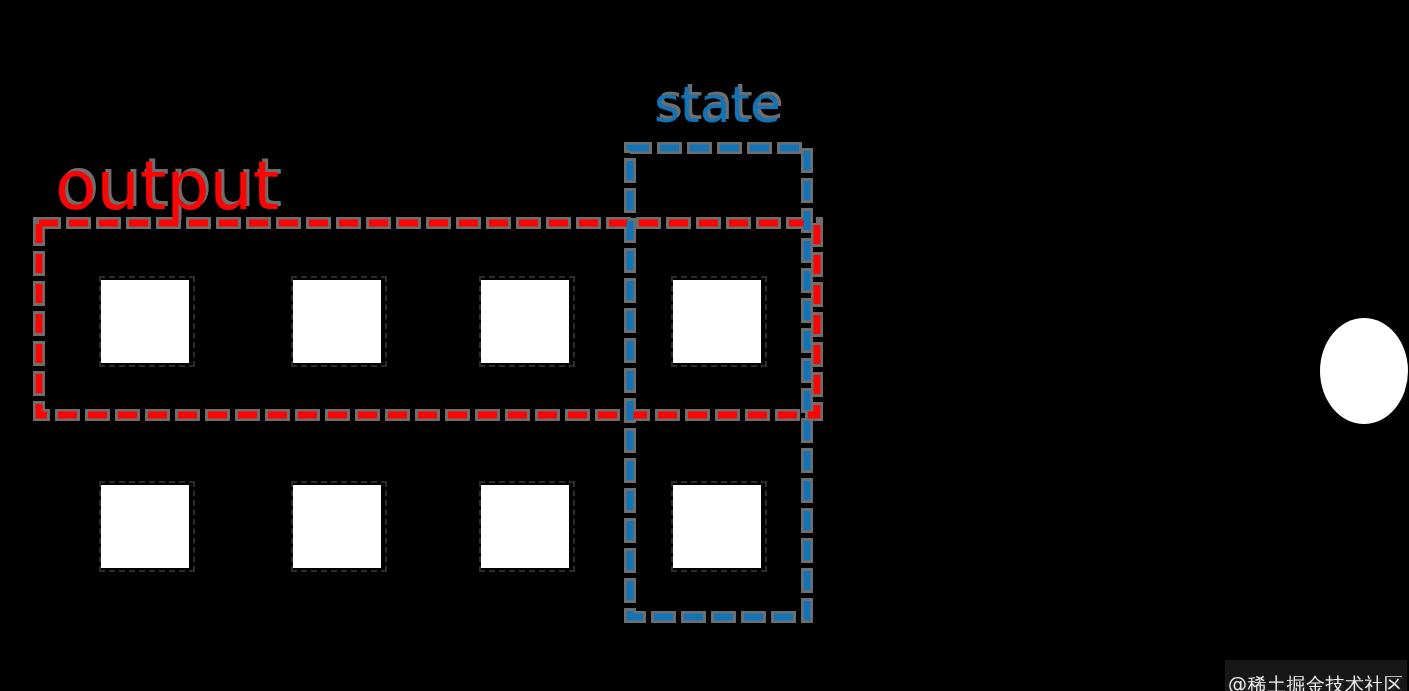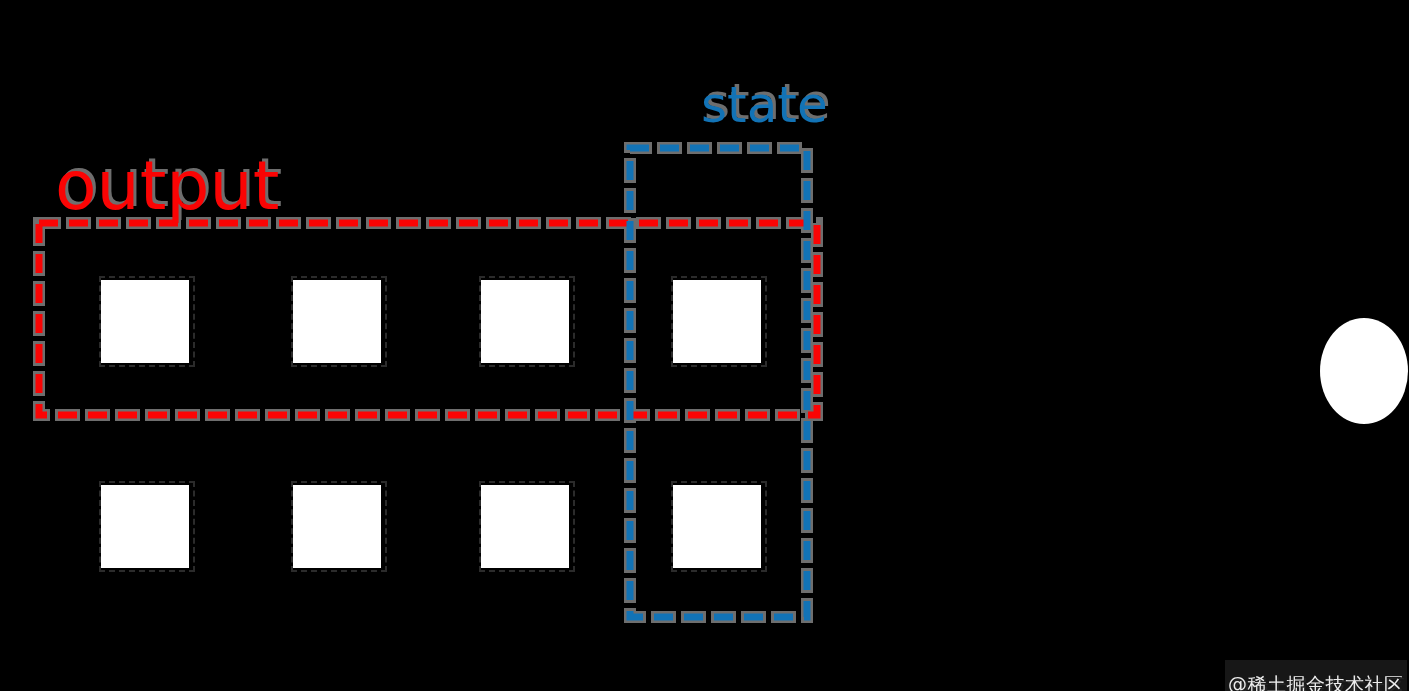--- a/index.html
+++ b/index.html
@@ -52,21 +52,20 @@
   }
   .label-output {
     left: 55px; top: 152px;
     font-size: 68px;
     color: var(--output);
   }
   .label-state {
     left: 654px; top: 80px;
     font-size: 50px;
     color: var(--state);
-    margin-left: 47px;
   }
   .cell {
     position: absolute;
     width: 88px;
     height: 83px;
     background: var(--cell-fill);
   }
   .cell::after {
     content: "";
     position: absolute;

